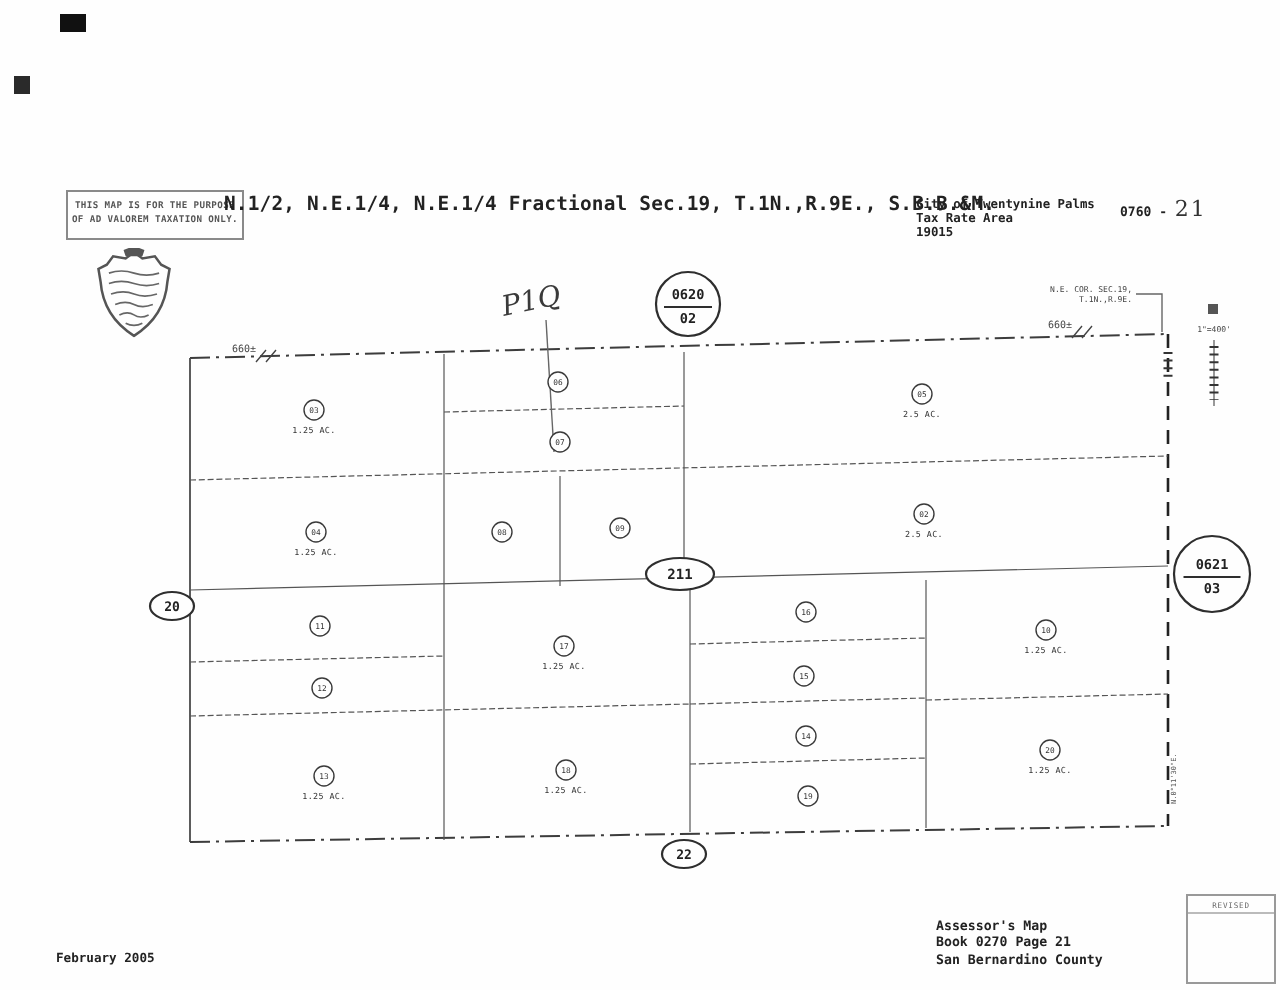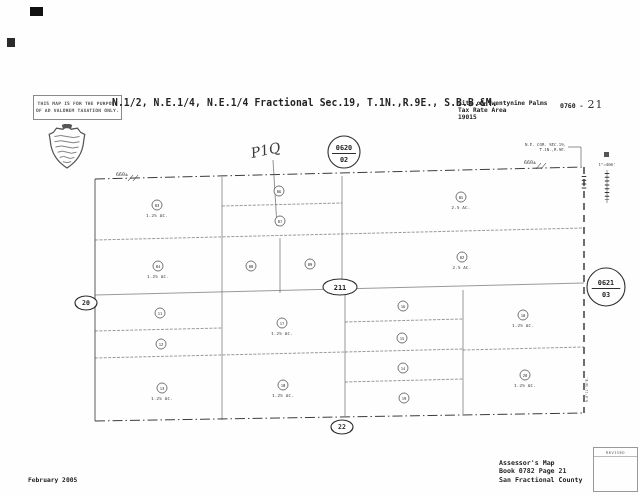--- a/index.html
+++ b/index.html
@@ -26,21 +26,21 @@
   .title{
     left:112px;top:97px;width:360px;
     font-size:9.7px;font-weight:700;color:#222;letter-spacing:.1px;white-space:nowrap;
   }
   
   .hdr-right{left:458px;top:99px;font-size:6.2px;font-weight:700;line-height:7.2px;color:#222;}
   .book-no{left:560px;top:98px;font-size:6.5px;font-weight:700;color:#222;}
   .page-hand{font-family:"DejaVu Serif",serif;font-weight:400;font-size:11px;color:#333;letter-spacing:1px;margin-top:28px;}
   
   .date{left:28px;top:476px;font-size:6.3px;font-weight:700;color:#222;}
-  .assessor{left:499px;top:459px;font-size:6.6px;font-weight:700;line-height:8.4px;color:#222;}
+  .assessor{left:468px;top:459px;font-size:6.6px;font-weight:700;line-height:8.4px;color:#222;}
   .revised-box{
     left:593px;top:447px;width:45px;height:45px;
     border:1px solid #999;box-sizing:border-box;font-size:3.8px;color:#666;
     text-align:center;letter-spacing:.4px;
   }
   .revised-box .rv-hd{border-bottom:1px solid #bbb;padding:1.5px 0;}
   
   svg.map{left:0;top:0;}
   .solid{stroke:#4a4a4a;stroke-width:.9;fill:none;}
   .thin{stroke:#555;stroke-width:.6;fill:none;}
@@ -247,18 +247,18 @@
       <g>
         <ellipse cx="342" cy="427" rx="11" ry="7" class="ref-shape"></ellipse>
         <text x="342" y="429.34" class="ref-label" font-size="6.5">22</text>
       </g>
     </g>
 </svg>
 
 <div class="abs date">February 2005</div>
 <div class="abs assessor">
   <div>Assessor's Map</div>
-  <div>Book 0782 Page 21</div>
-  <div>San Fractional County</div>
+  <div>Book 0270 Page 21</div>
+  <div>San Bernardino County</div>
 </div>
 <div class="abs revised-box">
   <div class="rv-hd">REVISED</div>
 </div>
 
 </body></html>

